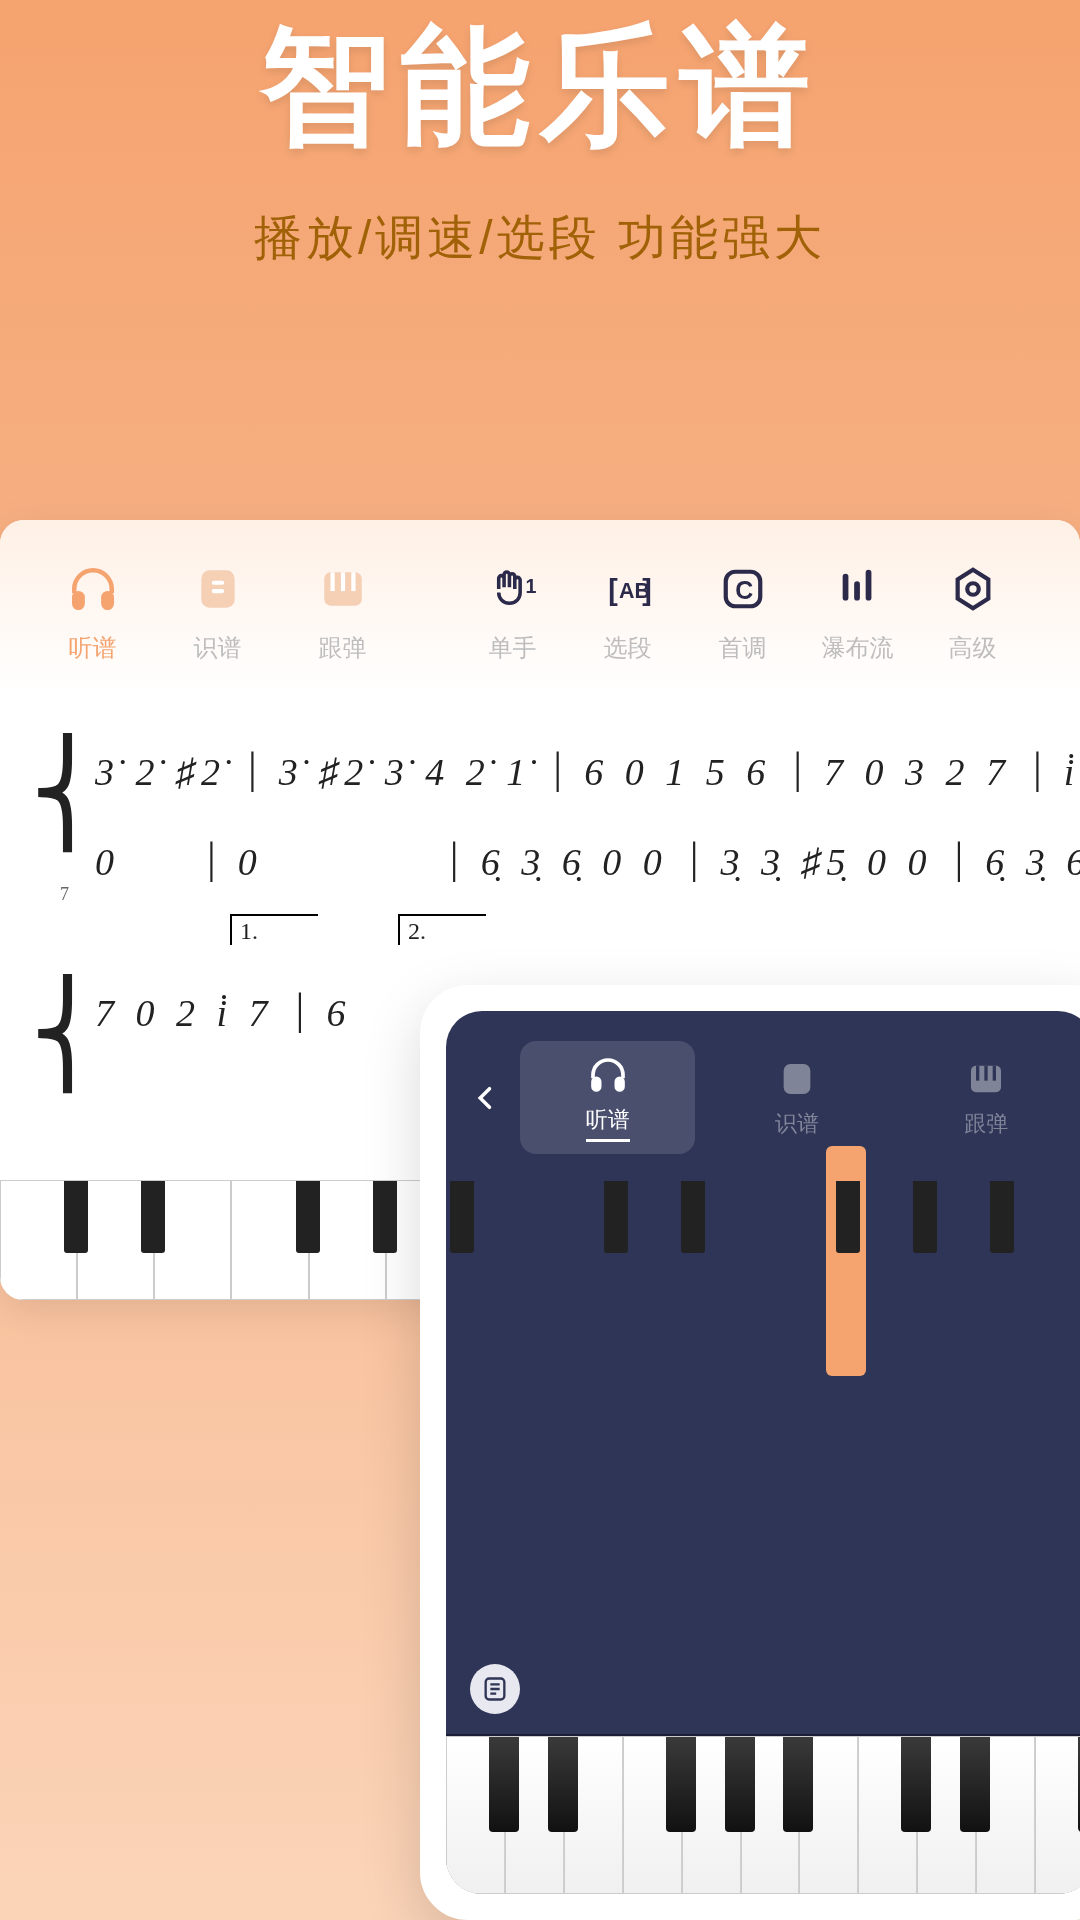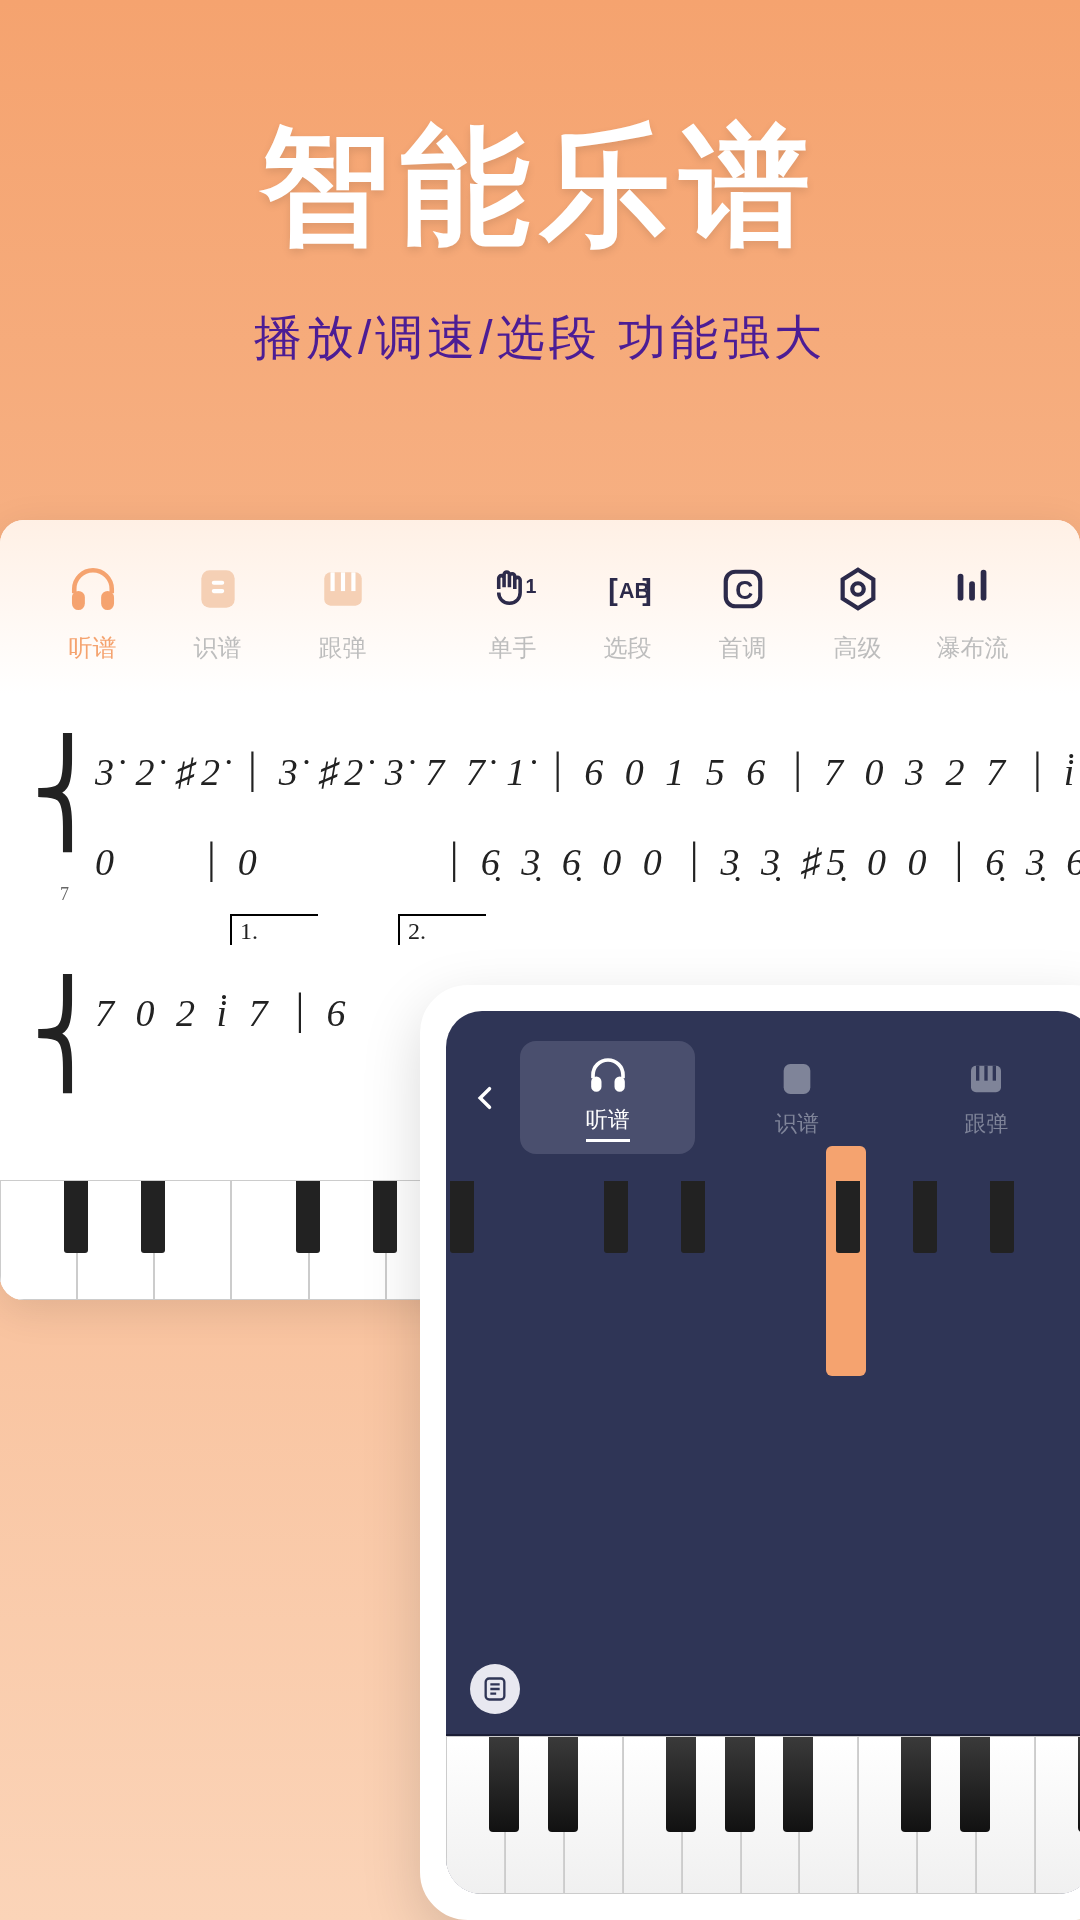--- a/index.html
+++ b/index.html
@@ -4,32 +4,32 @@
 <style>
 * { margin: 0; padding: 0; box-sizing: border-box; }
 body {
   width: 1080px;
   height: 1920px;
   background: linear-gradient(180deg, #f5a36f 0%, #f7b58a 40%, #fbd4b8 100%);
   font-family: "PingFang SC", "Microsoft YaHei", sans-serif;
   overflow: hidden;
   position: relative;
 }
-.hero { text-align: center; padding-top: 100px; }
+.hero { text-align: center; }
 .hero-title {
   font-size: 130px;
   font-weight: 900;
   color: #fff;
   letter-spacing: 10px;
   text-shadow: 0 4px 8px rgba(0,0,0,0.1);
 }
 .hero-sub {
   margin-top: 30px;
   font-size: 48px;
-  color: #4c1d95;
+  color: #a16207;
   font-weight: 400;
   letter-spacing: 4px;
 }
 
 .main-card {
   position: absolute;
   top: 520px;
   left: 0;
   right: 0;
   height: 780px;
@@ -264,47 +264,47 @@
       <div class="tool-icon">
         <svg width="46" height="46" viewBox="0 0 24 24" fill="none" stroke="currentColor" stroke-width="2.2">
             <rect x="3" y="3" width="18" height="18" rx="5"></rect>
             <text x="8" y="17" font-size="13" fill="currentColor" stroke="none" font-weight="bold">C</text>
           </svg>
       </div>
       <div class="tool-label">首调</div>
     </div>
     <div class="tool-item">
       <div class="tool-icon">
-        <svg width="46" height="46" viewBox="0 0 24 24" fill="none" stroke="currentColor" stroke-width="2.2">
-            <path d="M12 2l8 5v10l-8 5-8-5V7z"></path>
-            <circle cx="12" cy="12" r="3"></circle>
-          </svg>
-      </div>
-      <div class="tool-label">高级</div>
-    </div>
-    <div class="tool-item">
-      <div class="tool-icon">
         <svg width="46" height="46" viewBox="0 0 24 24" fill="currentColor">
             <rect x="4" y="4" width="3" height="14" rx="1.5"></rect>
             <rect x="10" y="8" width="3" height="10" rx="1.5"></rect>
             <rect x="16" y="2" width="3" height="16" rx="1.5"></rect>
           </svg>
       </div>
       <div class="tool-label">瀑布流</div>
+    </div>
+    <div class="tool-item">
+      <div class="tool-icon">
+        <svg width="46" height="46" viewBox="0 0 24 24" fill="none" stroke="currentColor" stroke-width="2.2">
+            <path d="M12 2l8 5v10l-8 5-8-5V7z"></path>
+            <circle cx="12" cy="12" r="3"></circle>
+          </svg>
+      </div>
+      <div class="tool-label">高级</div>
     </div>
   </div>
 
   <div class="score-area">
     <div style="display:flex;">
       <div class="brace">⎨</div>
       <div style="flex:1">
         <div class="score-row">
           <span class="notes">3̇ 2̇ ♯2̇</span>
             <span class="bar">|</span>
-          <span class="notes">3̇ ♯2̇ 3̇ 7 7̇ 1̇</span>
+          <span class="notes">3̇ ♯2̇ 3̇ 4 2̇ 1̇</span>
             <span class="bar">|</span>
           <span class="notes">6   0 1 5 6</span>
             <span class="bar">|</span>
           <span class="notes">7   0 3 2 7</span>
             <span class="bar">|</span>
           <span class="notes">i̇   0 3 3̇ ♯2̇</span>
         </div>
         <div class="score-row">
           <span class="notes" style="width:90px;display:inline-block">0</span>
             <span class="bar">|</span>

